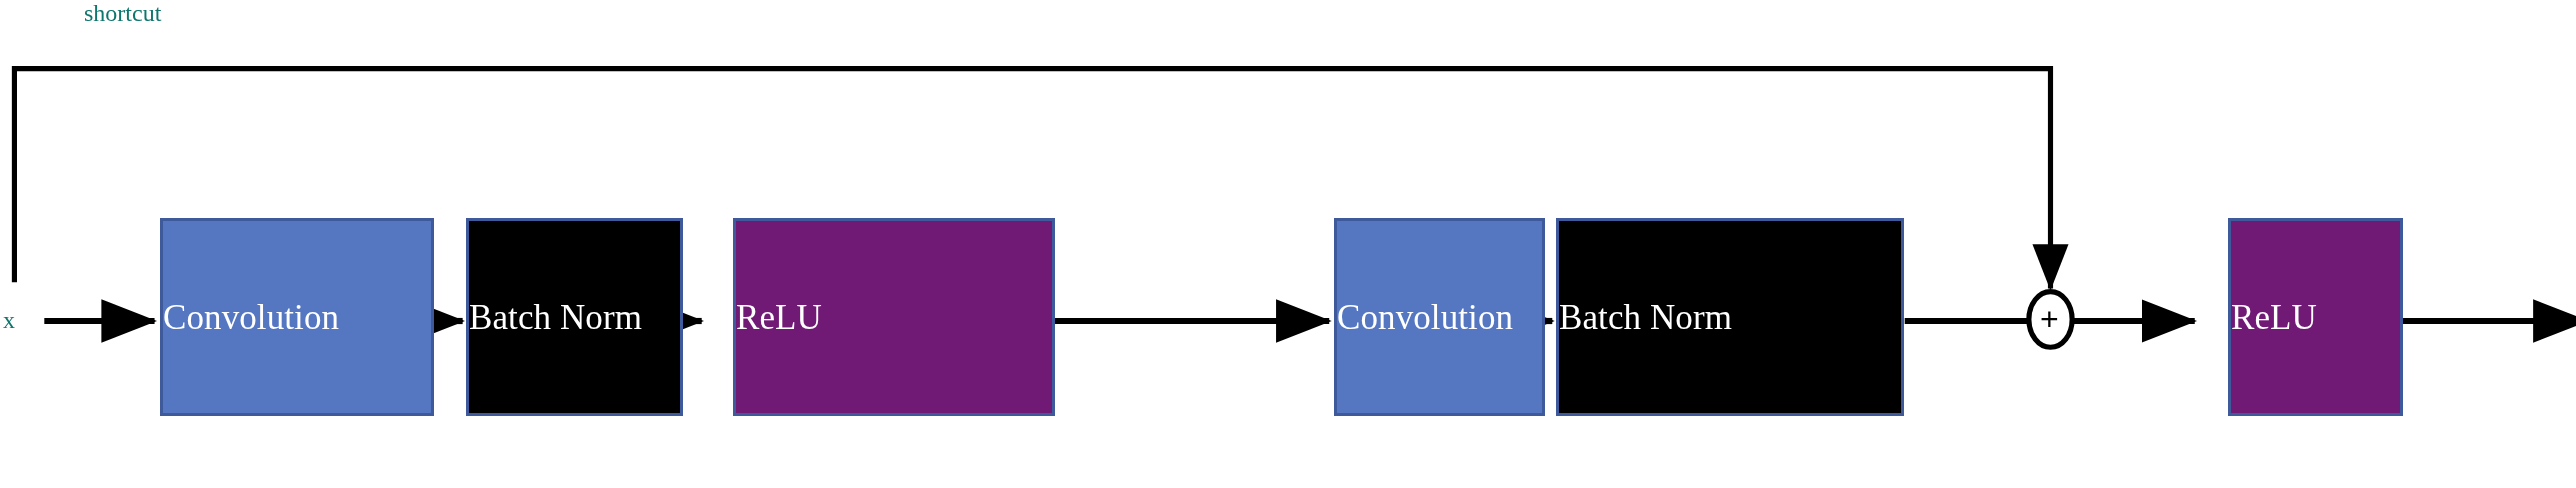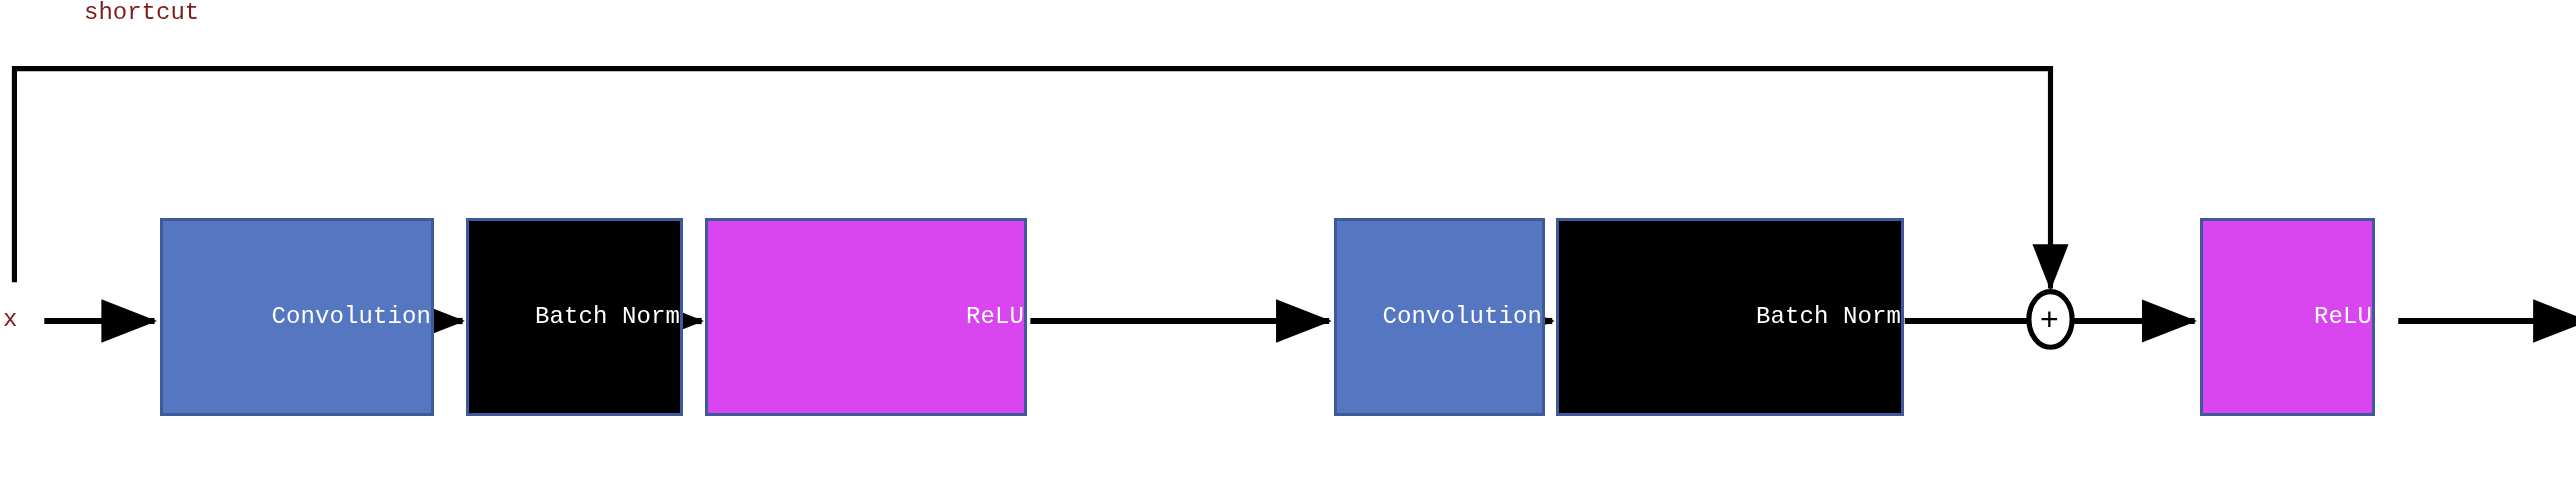--- a/index.html
+++ b/index.html
@@ -17,37 +17,37 @@
     left:0; top:0;
     width:2593px; height:489px;
     pointer-events:none;
   }
   .node{
     position:absolute;
     box-sizing:border-box;
     border:3.6px solid #3E5A9B;
     display:flex;
     align-items:center;
-    justify-content:flex-end;
+    justify-content:flex-start;
     color:#ffffff;
-    font-size:24px;
-    font-family:Liberation Mono, monospace;
+    font-size:35px;
+    font-family:Liberation Serif, serif;
     font-weight:400;
     letter-spacing:0.1px;
     line-height:1;
     white-space:nowrap;
   }
   .node.blue  { background:#5577C2; }
   .node.red   { background:#000000; }
-  .node.green { background:#d946ef; }
+  .node.green { background:#701a75;margin-left:28px; }
 
   .plain-label{
     position:absolute;
-    color:#7f1d1d;
-    font-family:Liberation Mono, monospace;
+    color:#0f766e;
+    font-family:Liberation Serif, serif;
     line-height:1;
     white-space:nowrap;
   }
   #shortcut-label{ font-size:24px; }
   #x-label{ font-size:24px; }
   #plus-glyph{
     position:absolute;
     font-size:32px;
     color:#000000;
     font-family:"Liberation Sans",sans-serif;

